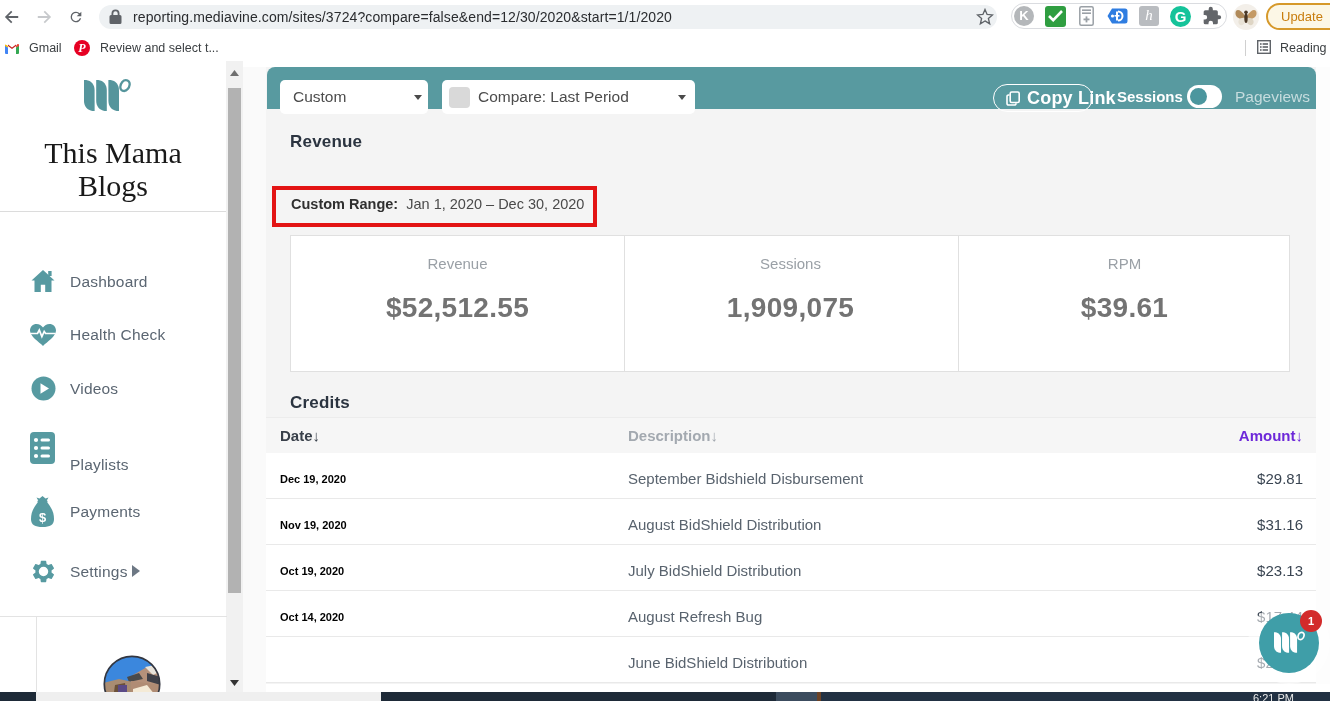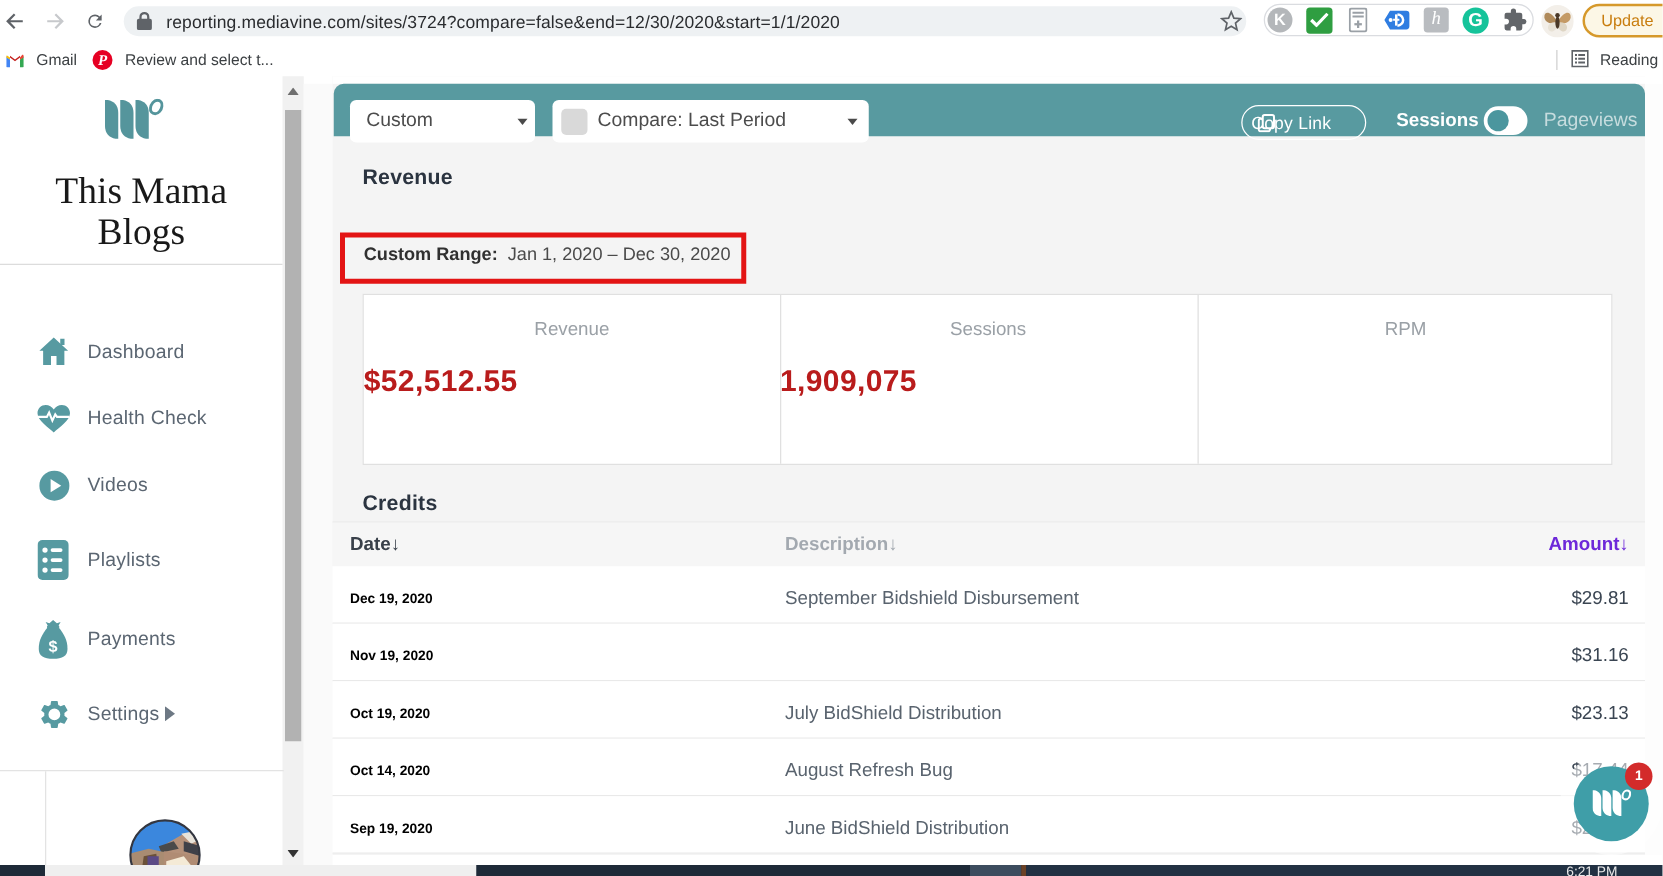--- a/index.html
+++ b/index.html
@@ -33,21 +33,21 @@
   .wsel .txt { position:absolute; left:13px; top:0; line-height:34px; font-size:15.5px; color:#4c4c4c; }
   .caret { position:absolute; top:15px; width:0; height:0; border-left:4px solid transparent;
      border-right:4px solid transparent; border-top:5px solid #4a4a4a; }
 
   
   h2.sect { position:absolute; font-size:17px; font-weight:bold; color:#2b3440; letter-spacing:0.2px; }
   #redbox { left:272px; top:186px; width:325px; height:41px; border:4px solid #e31414; background:#f4f4f4; }
   #statcard { left:290px; top:235px; width:1000px; height:137px; background:#fff; border:1px solid #e0e0e0; }
   .statdiv { position:absolute; top:0; width:1px; height:135px; background:#e0e0e0; }
   .statlabel { position:absolute; top:19px; width:333px; text-align:center; font-size:15px; color:#9aa0a6; }
-  .statval { position:absolute; top:56px; width:333px; font-size:24px; font-weight:bold; color:#b91c1c; letter-spacing:0.3px; }
+  .statval { position:absolute; top:56px; width:333px; text-align:center; font-size:28px; font-weight:bold; color:#737373; letter-spacing:0.3px; }
 
   
   #thead { left:266px; top:417px; width:1050px; height:36px; background:#f6f6f6; border-top:1px solid #ececec;}
   .trow { position:absolute; left:266px; width:1050px; height:46px; background:#fff; border-bottom:1px solid #e9e9e9; }
   .tdate { position:absolute; left:14px; top:3px; font-size:11px; font-weight:bold; color:#000000; line-height:46px; }
   .tdesc { position:absolute; left:362px; top:3px; font-size:15px; color:#59636e; line-height:46px; }
   .tamt  { position:absolute; right:13px; top:3px; font-size:15px; color:#3a4552; line-height:46px; }
 
   
   #taskbar { left:0; top:692px; width:1330px; height:9px; background:#1e2a38; }
@@ -197,21 +197,21 @@
 
     <svg class="abs" style="left:30px;top:432px" width="25" height="32" viewBox="0 0 25 32">
       <rect x="0" y="0" width="25" height="32" rx="4" fill="#579aa1"></rect>
       <circle cx="6" cy="8" r="2.1" fill="#fff"></circle>
         <rect x="10.5" y="6.5" width="9.5" height="3" rx="1.5" fill="#fff"></rect>
       <circle cx="6" cy="16" r="2.1" fill="#fff"></circle>
         <rect x="10.5" y="14.5" width="9.5" height="3" rx="1.5" fill="#fff"></rect>
       <circle cx="6" cy="24" r="2.1" fill="#fff"></circle>
         <rect x="10.5" y="22.5" width="9.5" height="3" rx="1.5" fill="#fff"></rect>
     </svg>
-    <div class="navtxt abs" style="left:70px;top:440px">Playlists</div>
+    <div class="navtxt abs" style="left:70px;top:456px">Playlists</div>
 
     <svg class="abs" style="left:30px;top:494px" width="25" height="34" viewBox="0 0 25 34">
       <path d="M8 8 C4 13 1 18 1 25 1 31 5 33 12.5 33 20 33 24 31 24 25 24 18 21 13 17 8Z" fill="#579aa1"></path>
       <path d="M8.5 7 6.5 3.5 9.5 4.5 12.5 2 15.5 4.5 18.5 3.5 16.5 7Z" fill="#579aa1"></path>
       <rect x="7.5" y="6.2" width="10" height="2.6" rx="1.3" fill="#579aa1"></rect>
       <text x="12.5" y="27.5" font-size="13" font-weight="bold" fill="#fff" text-anchor="middle" font-family="Liberation Sans">$</text>
     </svg>
     <div class="navtxt abs" style="left:70px;top:503px">Payments</div>
 
     <svg class="abs" style="left:30px;top:558px" width="27" height="27" viewBox="0 0 24 24">
@@ -257,69 +257,70 @@
       <div style="position:absolute;left:7px;top:6.5px;width:21px;height:21px;border-radius:4px;background:#d9d9d9"></div>
       <span class="txt" style="left:36px">Compare: Last Period</span>
       <div class="caret" style="left:236px"></div>
       </div>
 
     <div style="position:absolute;left:726px;top:17px;width:100px;height:28px;border:1.5px solid #fff;border-radius:15px;"></div>
     <svg style="position:absolute;left:739px;top:24px" width="14" height="15" viewBox="0 0 14 15">
       <rect x="4.2" y="1" width="9" height="10.5" rx="1.5" fill="none" stroke="#fff" stroke-width="1.6"></rect>
       <path d="M3.5 4 H2.5 A1.5 1.5 0 0 0 1 5.5 V12.5 A1.5 1.5 0 0 0 2.5 14 H8.5 A1.5 1.5 0 0 0 10 12.5 V12.2" fill="none" stroke="#fff" stroke-width="1.6"></path>
     </svg>
-    <div style="position:absolute;left:734px;top:17px;height:28px;line-height:28px;font-size:14px;font-weight:normal;color:#fff;letter-spacing:0.2px">Copy Link</div>
+    <div style="position:absolute;left:760px;top:17px;height:28px;line-height:28px;font-size:18px;font-weight:bold;color:#fff;letter-spacing:0.2px">Copy Link</div>
 
     <div style="position:absolute;left:850px;top:17px;width:65px;height:26px;line-height:26px;font-size:15px;font-weight:bold;color:#fff">Sessions</div>
     <div style="position:absolute;left:920px;top:18px;width:35px;height:23px;border-radius:12px;background:#fff"></div>
     <div style="position:absolute;left:923px;top:21px;width:17px;height:17px;border-radius:50%;background:#4b969e"></div>
     <div style="position:absolute;left:968px;top:17px;height:26px;line-height:26px;font-size:15.5px;color:#c6dcde">Pageviews</div>
   </div>
 
   <h2 class="sect" style="left:290px;top:132px">Revenue</h2>
   <div id="redbox" class="abs"></div>
   <div class="abs" style="left:291px;top:196px;font-size:14.5px;color:#303030"><b>Custom Range:</b>&nbsp; <span style="color:#4a4a4a">Jan 1, 2020 – Dec 30, 2020</span></div>
 
   <div id="statcard" class="abs">
     <div class="statdiv" style="left:333px"></div>
     <div class="statdiv" style="left:667px"></div>
     <div class="statlabel" style="left:0">Revenue</div>
     <div class="statlabel" style="left:333px">Sessions</div>
     <div class="statlabel" style="left:667px">RPM</div>
     <div class="statval" style="left:0">$52,512.55</div>
     <div class="statval" style="left:333px">1,909,075</div>
+    <div class="statval" style="left:667px">$39.61</div>
   </div>
 
   <h2 class="sect" style="left:290px;top:393px">Credits</h2>
   <div id="thead" class="abs">
     <div style="position:absolute;left:14px;line-height:36px;font-size:15px;font-weight:bold;color:#39404a">Date↓</div>
     <div style="position:absolute;left:362px;line-height:36px;font-size:15px;font-weight:bold;color:#a3a9b0">Description↓</div>
     <div style="position:absolute;right:13px;line-height:36px;font-size:15px;font-weight:bold;color:#6d28d9">Amount↓</div>
   </div>
   <div class="trow" style="top:453px">
       <div class="tdate">Dec 19, 2020</div>
       <div class="tdesc">September Bidshield Disbursement</div>
       <div class="tamt">$29.81</div>
     </div>
   <div class="trow" style="top:499px">
       <div class="tdate">Nov 19, 2020</div>
+      <div class="tdesc">August BidShield Distribution</div>
       <div class="tamt">$31.16</div>
     </div>
   <div class="trow" style="top:545px">
       <div class="tdate">Oct 19, 2020</div>
       <div class="tdesc">July BidShield Distribution</div>
       <div class="tamt">$23.13</div>
     </div>
   <div class="trow" style="top:591px">
       <div class="tdate">Oct 14, 2020</div>
       <div class="tdesc">August Refresh Bug</div>
       <div class="tamt">$17.44</div>
     </div>
   <div class="trow" style="top:637px">
-      <div class="tdate">Sep 19, 2020</div>
       <div class="tdesc">June BidShield Distribution</div>
       <div class="tamt">$23.60</div>
     </div>
   <div class="abs" style="left:266px;top:684px;width:1064px;height:8px;background:#fff"></div>
 
   <div id="fab" class="abs">
     <svg style="position:absolute;left:15px;top:17px" width="31" height="25" viewBox="0 0 47 33">
       <g fill="#fff">
         <path d="M0 1 L2.2 1 C7.2 1.8 10.6 5.4 10.6 11.2 L10.6 32 L8.4 32 C3.4 31.2 0 27.6 0 21.8 Z"></path>
         <path d="M12.2 1 L14.4 1 C19.4 1.8 22.8 5.4 22.8 11.2 L22.8 32 L20.6 32 C15.6 31.2 12.2 27.6 12.2 21.8 Z"></path>

